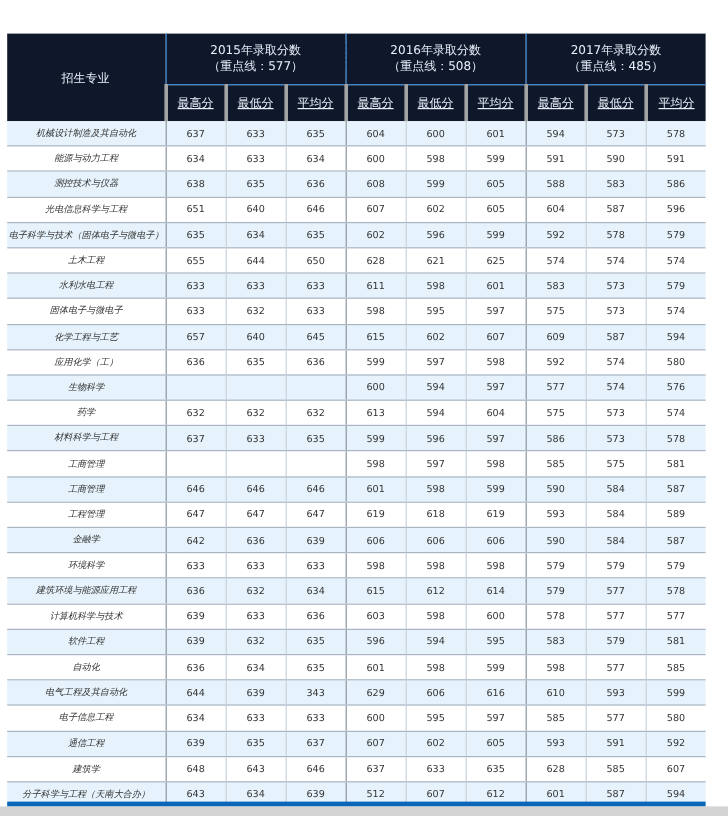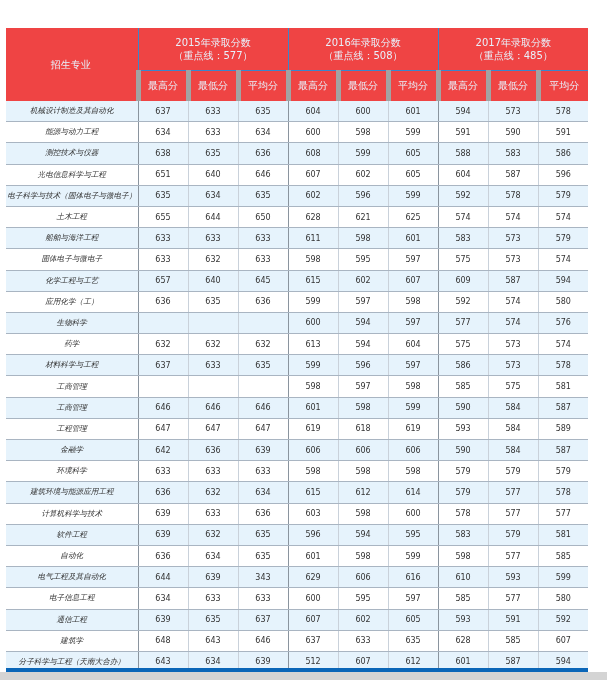--- a/index.html
+++ b/index.html
@@ -4,23 +4,23 @@
 <style>
   html,body{margin:0;padding:0;background:#fff;}
   body{width:607px;height:680px;position:relative;overflow:hidden;font-family:"DejaVu Sans",sans-serif;}
   .title-bar{position:absolute;left:0;top:0;width:607px;height:26px;margin-top:36px;}
   .title-line-left{position:absolute;left:160px;top:9px;width:100px;height:2px;background:linear-gradient(to right,rgba(21,101,192,0),#1565c0);}
   .title-line-right{position:absolute;left:348px;top:9px;width:100px;height:2px;background:linear-gradient(to left,rgba(21,101,192,0),#1565c0);}
   .title-dot-left{position:absolute;left:258px;top:7px;width:6px;height:6px;border-radius:50%;background:#1565c0;}
   .title-dot-right{position:absolute;left:344px;top:7px;width:6px;height:6px;border-radius:50%;background:#1565c0;}
   .title-text{position:absolute;left:267px;top:-3px;width:74px;text-align:center;font-family:"DejaVu Serif",serif;font-weight:bold;font-size:20px;color:#1565c0;letter-spacing:1px;}
   table{position:absolute;left:6px;top:28px;width:582px;border-collapse:collapse;table-layout:fixed;}
-  th{background:#ef4444;color:#e8f1fb;font-weight:normal;font-size:10px;text-align:center;}
+  th{background:#0f172a;color:#e8f1fb;font-weight:normal;font-size:10px;text-align:center;}
   th.group{height:40px;line-height:13px;border-left:1px solid #3b86cc;}
-  th.sub{height:28px;border-left:5px solid #a3a3a3;border-top:1px solid #3b86cc;}
+  th.sub{height:28px;border-left:3px solid #a3a3a3;border-top:1px solid #3b86cc;text-decoration:underline;}
   th.major{border-left:none;margin-top:22px;}
   td{font-size:8px;color:#333;text-align:center;height:20.2px;padding:0;border-bottom:1px solid #a9b5c2;border-left:1px solid #c9d1da;}
   td.name{border-left:none;font-size:7.6px;font-style:italic;}
   td.g{border-left:1px solid #8a949e;}
   tr.odd td{background:#e6f3fc;}
   tr.even td{background:#ffffff;}
   .bottom-blue{position:absolute;left:6px;top:668px;width:582px;height:4px;background:#0a66b8;}
   .bottom-gray{position:absolute;left:0;top:672px;width:607px;height:8px;background:#d4d4d4;}
 </style>
 </head>
@@ -133,21 +133,21 @@
         <td>644</td>
         <td>650</td>
         <td class="g">628</td>
         <td>621</td>
         <td>625</td>
         <td class="g">574</td>
         <td>574</td>
         <td>574</td>
       </tr>
       <tr class="odd">
-        <td class="name">船舶与海洋工程</td>
+        <td class="name">水利水电工程</td>
         <td class="g">633</td>
         <td>633</td>
         <td>633</td>
         <td class="g">611</td>
         <td>598</td>
         <td>601</td>
         <td class="g">583</td>
         <td>573</td>
         <td>579</td>
       </tr>

